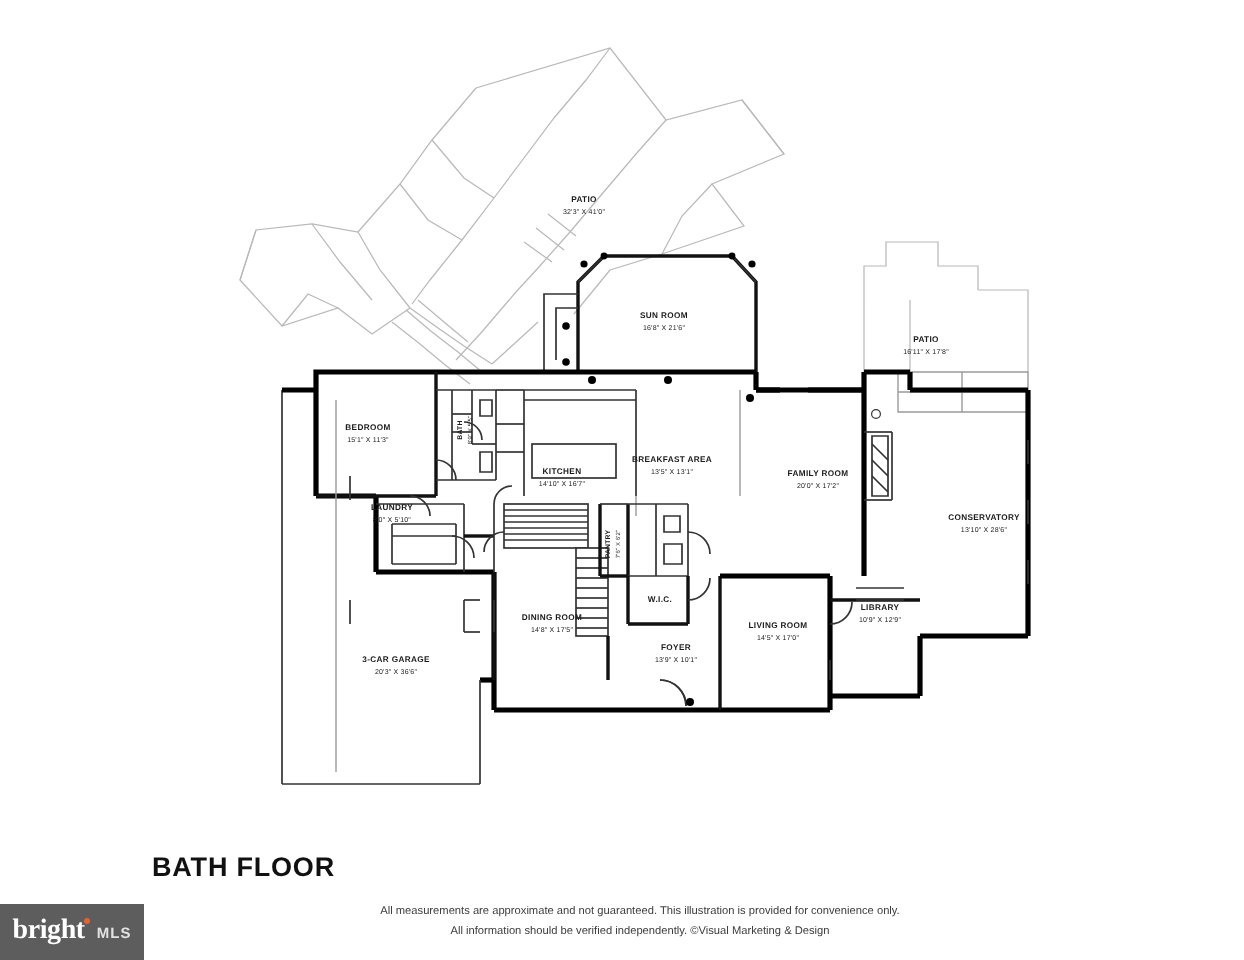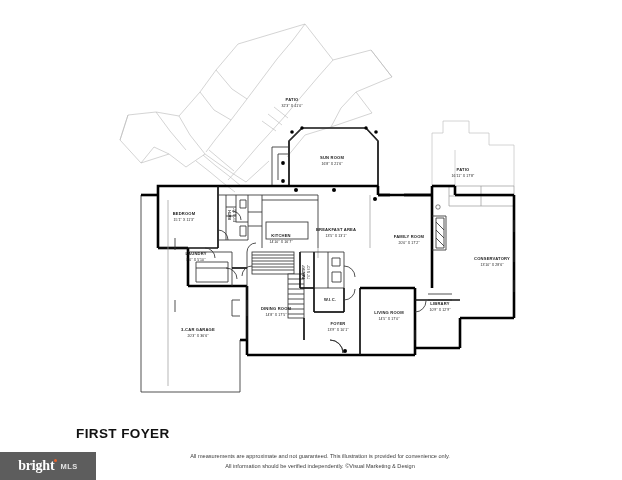--- a/index.html
+++ b/index.html
@@ -99,21 +99,21 @@
     font-size: 5.6px;
     line-height: 1.75;
     color: #3c3c3c;
   }
   .disclaimer-line { display: block; }
 
   #brand-logo {
     position: absolute;
     left: 0px;
     top: 452px;
-    width: 96px;
+    width: 72px;
     height: 28px;
     background: #5d5d5d;
     display: flex;
     align-items: center;
     justify-content: center;
     gap: 2px;
   }
   #brand-wordmark {
     color: #ffffff;
     font-family: "Liberation Serif", serif;
@@ -453,21 +453,21 @@
 
       <g>
         <text class="room-label room-name" x="198" y="331">3-CAR GARAGE</text>
         <text class="room-label room-dims" x="198" y="337">20'3" X 36'6"</text>
       </g>
 
     </g>
   </svg>
 </div>
 
-<div id="title-block">FIRST FOYER</div>
+<div id="title-block">BATH FLOOR</div>
 
 <div id="disclaimer-block">
   <span class="disclaimer-line">All measurements are approximate and not guaranteed. This illustration is provided for convenience only.</span>
   <span class="disclaimer-line">All information should be verified independently. ©Visual Marketing &amp; Design</span>
 </div>
 
 <div id="brand-logo">
   <span id="brand-wordmark">
     <span>bright</span>
     <span id="brand-dot"></span>

